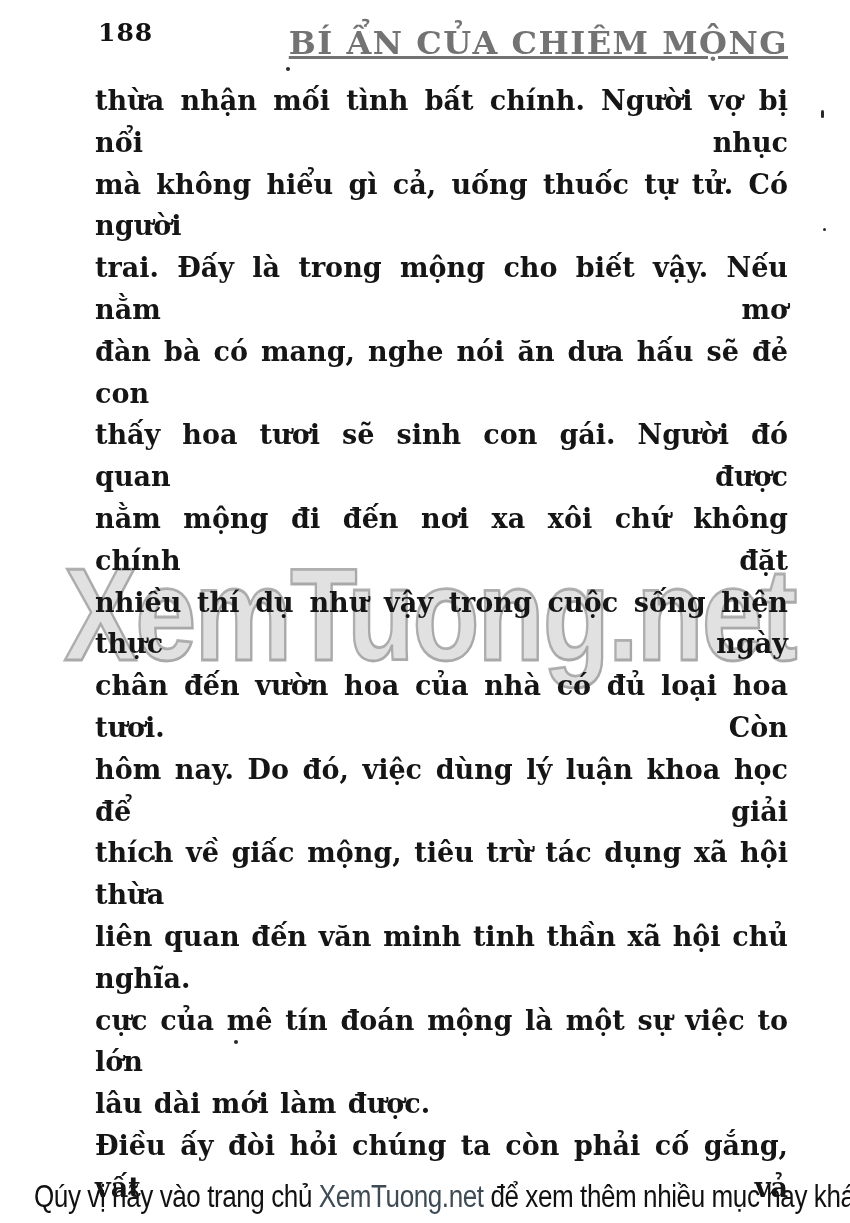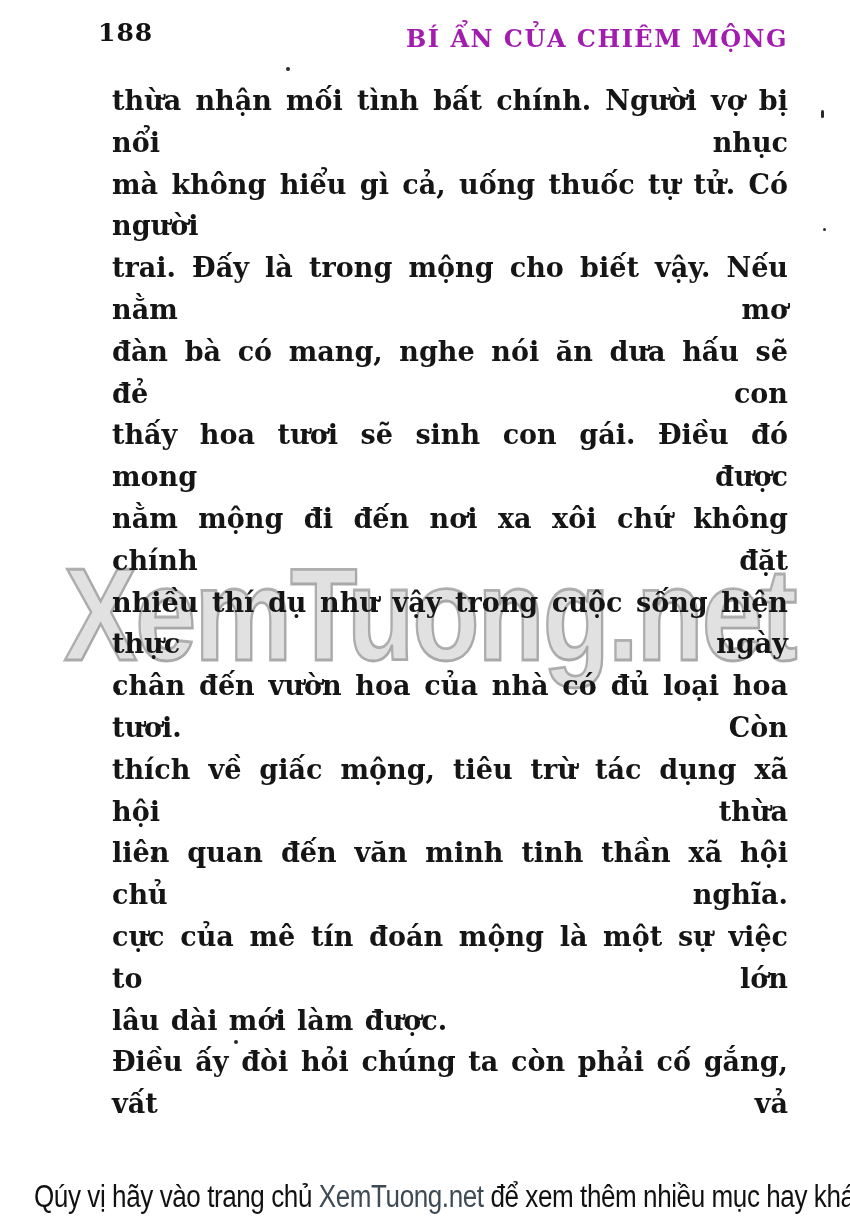--- a/index.html
+++ b/index.html
@@ -23,43 +23,43 @@
     top: 18px;
     font-size: 25px;
     font-weight: bold;
     letter-spacing: 1px;
     color: #121212;
   }
   .running-header {
     position: absolute;
     right: 62px;
     top: 24px;
-    font-size: 24px;
+    font-size: 32px;
     font-weight: bold;
     letter-spacing: 1.5px;
     white-space: nowrap;
-    color: #a21caf;
+    color: #737373;
+    text-decoration: underline;
   }
   
   .body-text {
     position: absolute;
     left: 95px;
     top: 80px;
     width: 693px;
     font-size: 27px;
     font-weight: bold;
     line-height: 41.8px;
     color: #151515;
   }
   .line {
     text-align: justify;
     text-align-last: justify;
     white-space: normal;
     word-spacing: 2px;
-    margin-left: 17px;
   }
   .line.last {
     text-align-last: left;
   }
   
   .watermark {
     position: absolute;
     left: 64px;
     top: 538px;
     width: 790px;
@@ -123,24 +123,25 @@
 
   <div class="running-header">BÍ ẨN CỦA CHIÊM MỘNG</div>
 
   <div class="watermark">XemTuong.net</div>
 
   <div class="body-text">
     <div class="line">thừa nhận mối tình bất chính. Người vợ bị nổi nhục</div>
     <div class="line">mà không hiểu gì cả, uống thuốc tự tử. Có người</div>
     <div class="line">trai. Đấy là trong mộng cho biết vậy. Nếu nằm mơ</div>
     <div class="line">đàn bà có mang, nghe nói ăn dưa hấu sẽ đẻ con</div>
-    <div class="line">thấy hoa tươi sẽ sinh con gái. Điều đó mong được</div>
+    <div class="line">thấy hoa tươi sẽ sinh con gái. Người đó quan được</div>
     <div class="line">nằm mộng đi đến nơi xa xôi chứ không chính đặt</div>
     <div class="line">nhiều thí dụ như vậy trong cuộc sống hiện thực ngày</div>
     <div class="line">chân đến vườn hoa của nhà có đủ loại hoa tươi. Còn</div>
+    <div class="line">hôm nay. Do đó, việc dùng lý luận khoa học để giải</div>
     <div class="line">thích về giấc mộng, tiêu trừ tác dụng xã hội thừa</div>
     <div class="line">liên quan đến văn minh tinh thần xã hội chủ nghĩa.</div>
     <div class="line">cực của mê tín đoán mộng là một sự việc to lớn</div>
     <div class="line last">lâu dài mới làm được.</div>
     <div class="line">Điều ấy đòi hỏi chúng ta còn phải cố gắng, vất vả</div>
   </div>
 
   <div>
     <div class="speck s1"></div>
     <div class="speck s2"></div>

